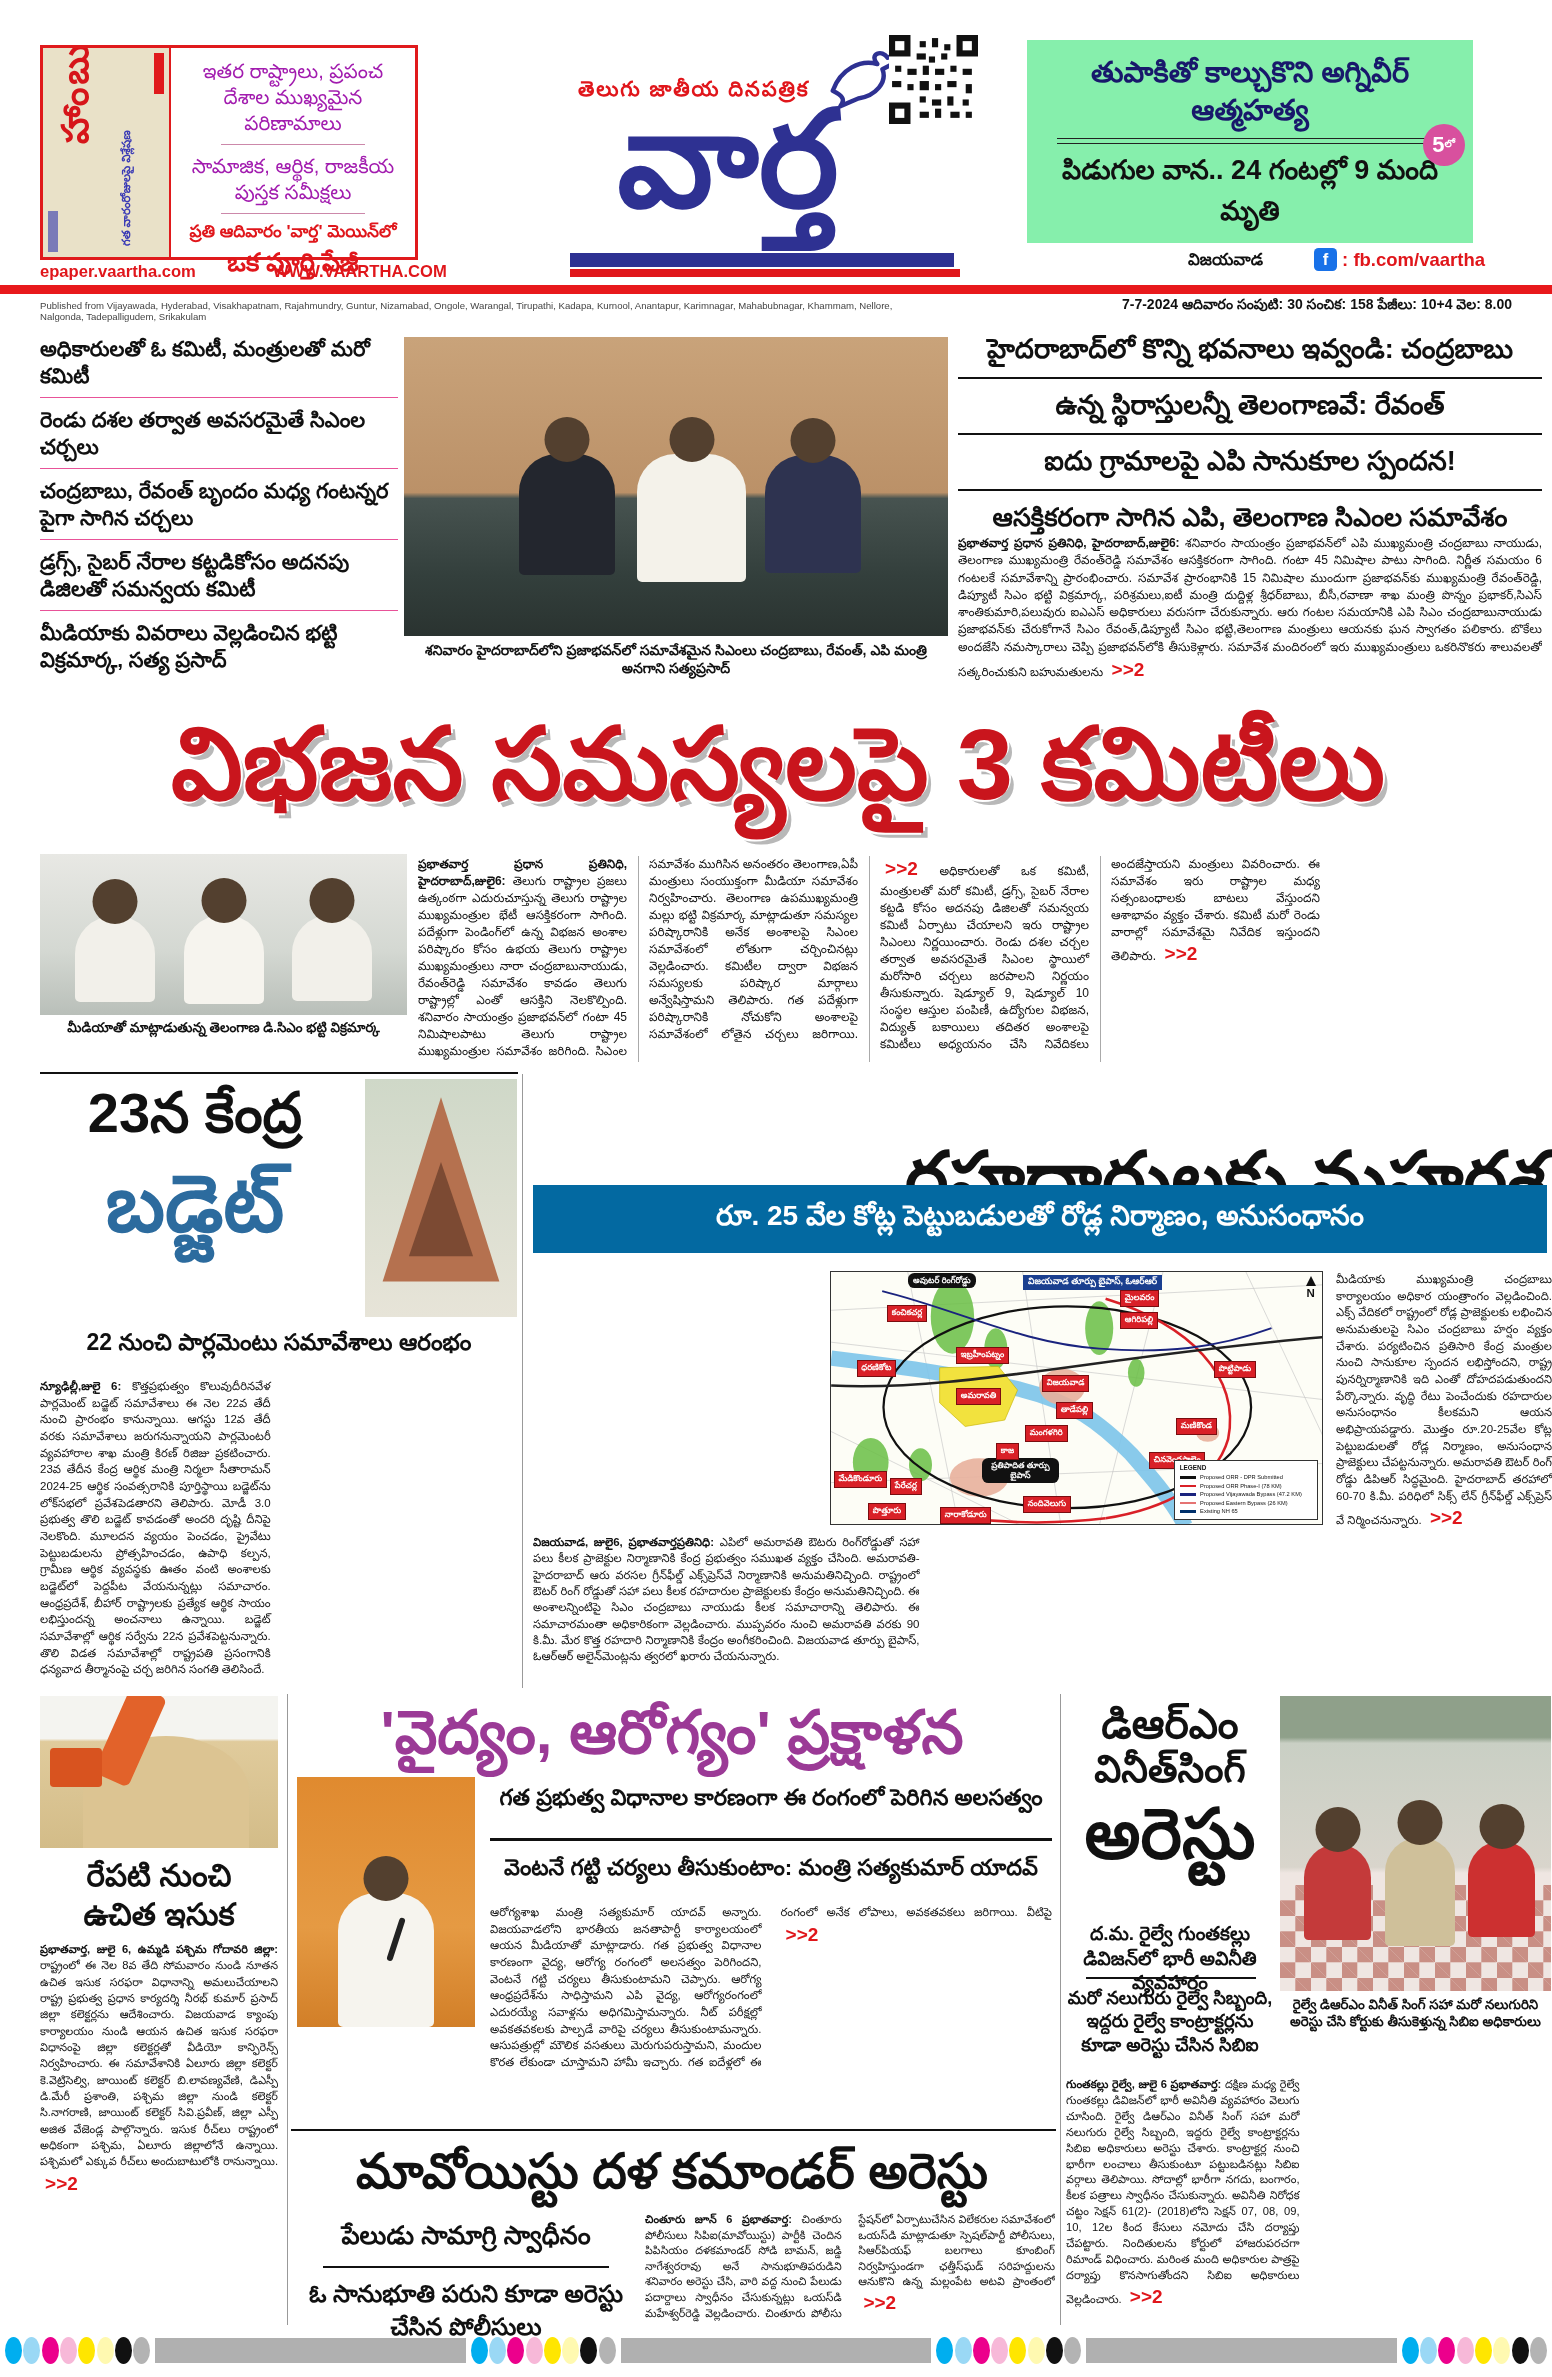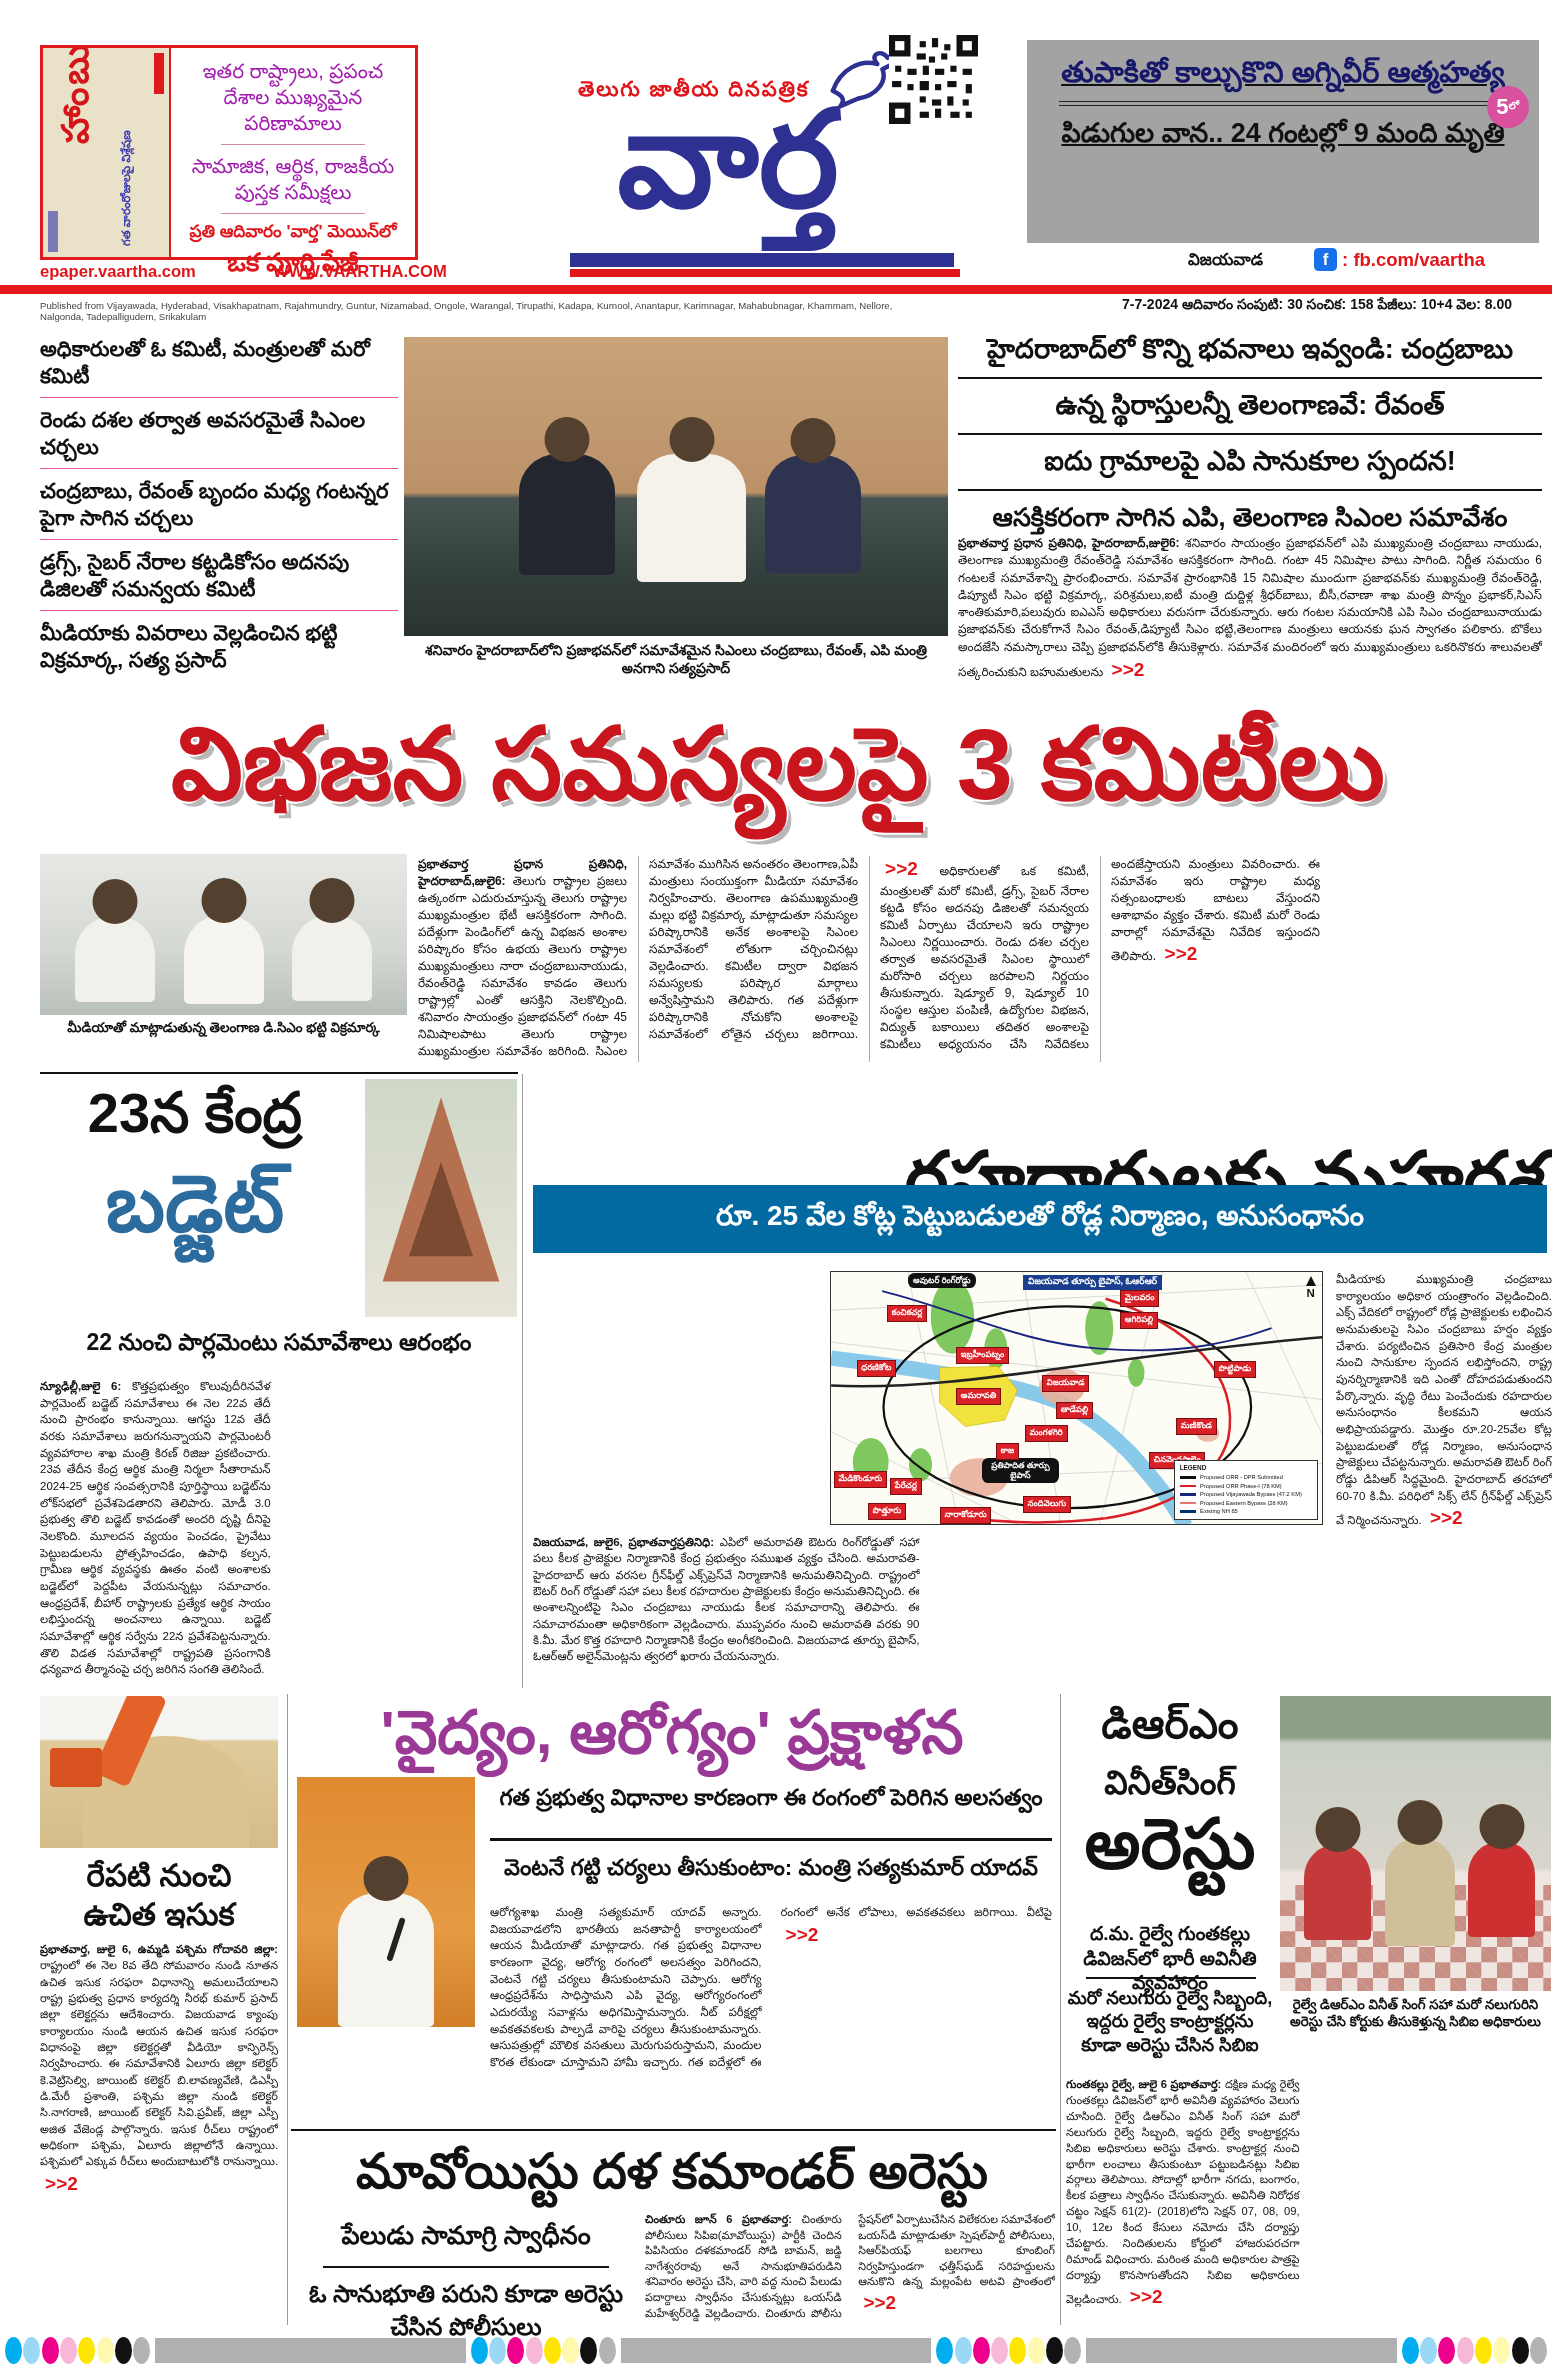--- a/index.html
+++ b/index.html
@@ -26,21 +26,21 @@
   .ad-r4{color:#e0161b;font-weight:900;font-size:25.5px;margin-top:3.8px;}
   .url-row{left:40px;top:262px;width:485px;display:flex;gap:77px;color:#e0161b;font-weight:900;font-size:16.6px;}
 
   
   .tagline{left:578px;top:77px;width:300px;color:#e0161b;font-weight:900;font-size:21px;letter-spacing:1.9px;}
   .logo{left:549px;top:82px;width:358px;text-align:center;color:#2e3192;font-weight:900;font-size:135px;line-height:1.15;}
   .bar-blue{left:570px;top:253px;width:384px;height:14px;background:#2e3192;}
   .bar-red{left:570px;top:269px;width:390px;height:7.7px;background:#e0161b;}
   .qr{left:889px;top:35px;width:89px;height:89px;}
 
-  .teaser{left:1027px;top:40px;width:512px;height:203px;background:#a3a3a3;text-align:center;padding:14px 18px 0;text-decoration:underline;}
+  .teaser{left:1027px;top:40px;width:446px;height:203px;background:#86efac;text-align:center;padding:14px 18px 0;}
   .t1{color:#18186b;font-weight:900;font-size:29px;line-height:1.3;}
   .t-rule{position:relative;width:94%;margin:9px auto 6.4px;border-top:1.9px solid #222;border-bottom:1.9px solid #222;height:5.7px;}
   .badge{position:absolute;right:-22px;top:-15.3px;width:42px;height:42px;border-radius:50%;background:#d8509e;color:#fff;
          display:flex;align-items:center;justify-content:center;font-weight:900;}
   .badge b{font-size:22px;font-style:normal;}
   .badge i{font-size:10.2px;font-style:normal;}
   .t2{color:#111;font-weight:900;font-size:27px;line-height:1.5;margin-top:5.1px;}
   .edition{left:1188px;top:250px;font-size:16.6px;font-weight:900;color:#111;}
   .fb-row{left:1314px;top:248px;display:flex;align-items:center;gap:5.1px;}
   .fb-ic{width:23px;height:23px;background:#1871e8;color:#fff;border-radius:4.5px;display:flex;align-items:center;
@@ -152,21 +152,21 @@
   .mao-rule{left:291px;top:2129px;width:765px;height:1.9px;background:#111;}
   .mao-head{left:292px;top:2142px;width:760px;text-align:center;font-size:49px;font-weight:900;line-height:1.2;}
   .mao-subs{left:300px;top:2221px;width:332px;text-align:center;}
   .ms1{font-size:25.5px;font-weight:900;}
   .ms-rule{width:86%;height:1.9px;background:#111;margin:10.2px auto;}
   .ms2{font-size:24px;font-weight:900;line-height:1.35;}
   .mao-body{left:645px;top:2212px;width:410px;height:120px;column-count:2;column-gap:16.6px;column-fill:auto;
      font-size:11px;line-height:1.42;overflow:hidden;}
 
   .drm-head{left:1066px;top:1701px;width:208px;text-align:center;font-weight:900;line-height:1.15;}
-  .drm-l1{font-size:41px;} .drm-l2{font-size:33px;margin-top:16px;} .drm-l3{font-size:70px;line-height:1.2;}
+  .drm-l1{font-size:41px;} .drm-l2{font-size:38px;} .drm-l3{font-size:70px;line-height:1.2;}
   .photo-drm{left:1280px;top:1696px;width:271px;height:295px;
      background:linear-gradient(180deg,#8fa08a 0%,#8fa08a 14%,#c9cfc4 16%,#d9d5cc 58%,#efe6e2 60%,#efe6e2 100%);}
   .drm-floor{position:absolute;left:0;bottom:0;width:100%;height:36%;
      background-image:linear-gradient(45deg,#c98f85 25%,transparent 25%,transparent 75%,#c98f85 75%),
                       linear-gradient(45deg,#c98f85 25%,#efe6e2 25%,#efe6e2 75%,#c98f85 75%);
      background-size:31px 31px;background-position:0 0,15.3px 15.3px;}
   .cap-drm{left:1280px;top:1996px;width:271px;font-size:13.4px;}
   .drm-sub1{left:1066px;top:1922px;width:208px;text-align:center;font-size:19px;font-weight:900;line-height:1.3;}
   .drm-srule{left:1086px;top:1977px;width:170px;height:1.9px;background:#111;}
   .drm-sub2{left:1066px;top:1987px;width:208px;text-align:center;font-size:18px;font-weight:900;line-height:1.3;}

